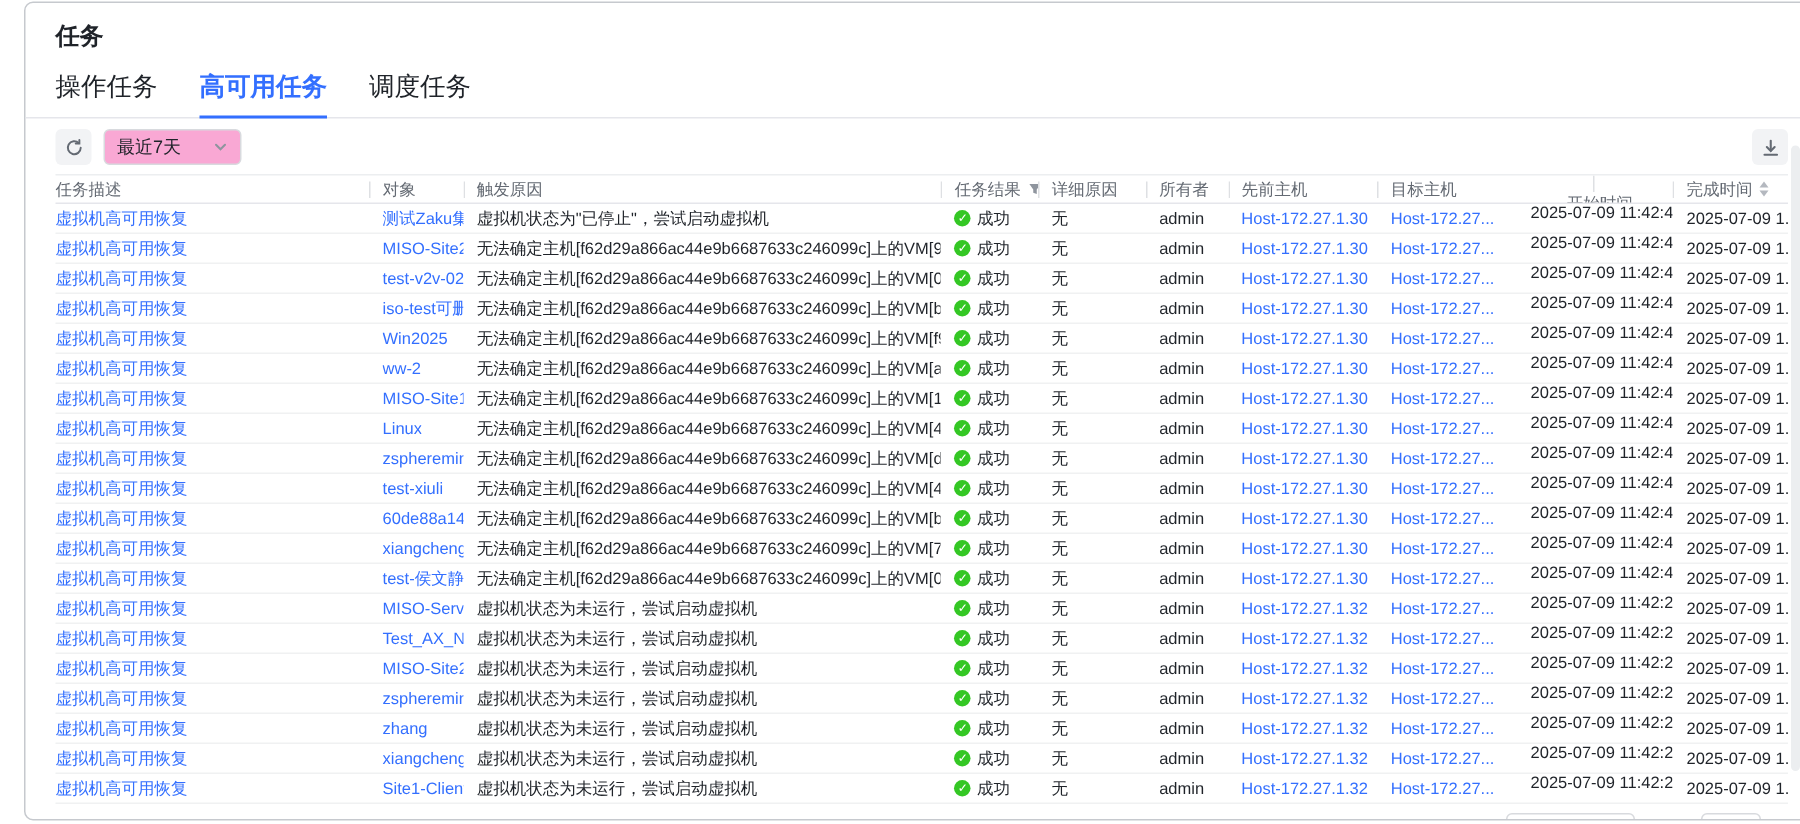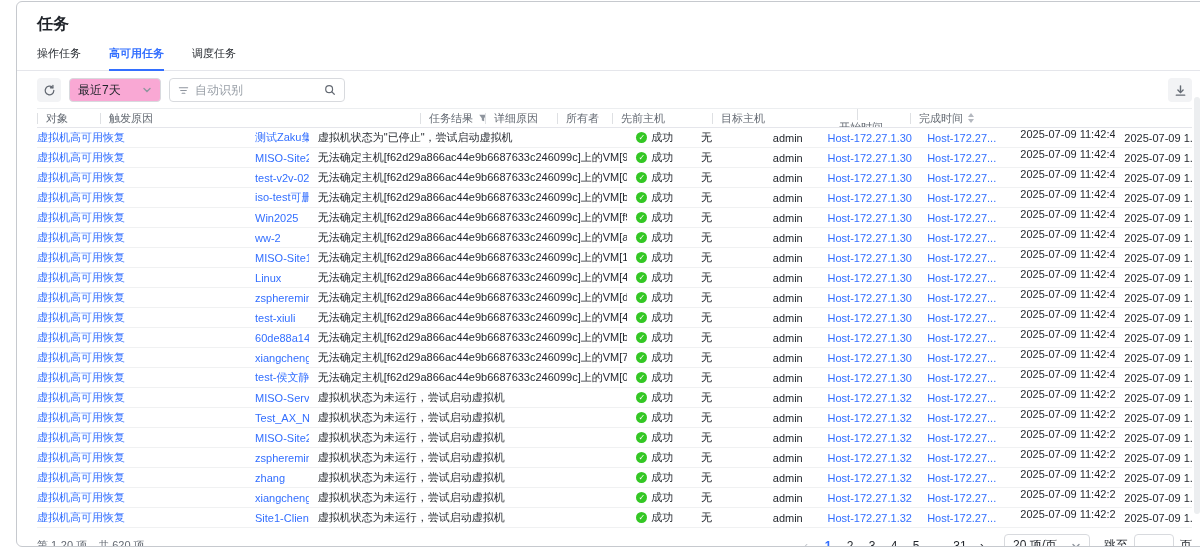--- a/index.html
+++ b/index.html
@@ -3,21 +3,21 @@
 <meta charset="utf-8">
 <style>
   * { margin:0; padding:0; box-sizing:border-box; }
   html,body { width:1200px; height:549px; background:#fff; font-family:"Liberation Sans","DejaVu Sans",sans-serif; }
   .card { position:absolute; left:16px; top:1px; width:1197px; height:546px; border:1px solid #c6c9ce; border-radius:6px; background:#fff; overflow:hidden; }
 
   .title-row { padding:12px 20px 0; }
   .page-title { font-size:16px; font-weight:700; color:#1f2329; }
 
   .tabs { display:flex; gap:28px; padding:0 20px; margin-top:11px; border-bottom:1px solid #e5e6eb; }
-  .tab { font-size:11px; color:#1f2329; padding-bottom:8px; cursor:pointer; }
+  .tab { font-size:17px; color:#1f2329; padding-bottom:8px; cursor:pointer; }
   .tab.active { color:#336fff; font-weight:700; border-bottom:2px solid #336fff; margin-bottom:-1px; }
 
   .toolbar { display:flex; align-items:center; gap:8px; padding:7px 20px 6px; }
   .icon-btn { width:24px; height:24px; background:#f2f3f5; border-radius:4px; display:flex; align-items:center; justify-content:center; cursor:pointer; border:none; }
   .select-box { width:92px; height:24px; border:1px solid #d8dade; border-radius:4px; background:#f9a8d4; display:flex; align-items:center; justify-content:space-between; padding:0 8px; font-size:12px; color:#1f2329; cursor:pointer; }
   .search-box { width:176px; height:24px; border:1px solid #d8dade; border-radius:4px; background:#fff; display:flex; align-items:center; padding:0 8px; gap:6px; }
   .search-box input { border:none; outline:none; flex:1; font-size:12px; color:#1f2329; font-family:inherit; min-width:0; }
   .search-box input::placeholder { color:#9aa0a8; }
   .dl-btn { margin-left:auto; }
 
@@ -75,47 +75,36 @@
       </span>
     </button>
     <div class="select-box">
       <span>最近7天</span>
       <span style="display:inline-flex">
         <svg width="10" height="10" viewBox="0 0 10 10" fill="none" stroke="#8f959e" stroke-width="1.4" stroke-linecap="round">
             <path d="M2 3.5 5 6.5 8 3.5"></path>
           </svg>
       </span>
     </div>
-    <div class="search-box">
-      <span style="display:inline-flex">
-        <svg width="11" height="11" viewBox="0 0 12 12" stroke="#8f959e" stroke-width="1.3" stroke-linecap="round">
-            <path d="M1.5 3h9M3 6h6M4.5 9h3"></path>
-          </svg>
-      </span>
-      <input type="text" placeholder="自动识别" style="">
-      <span style="display:inline-flex">
-        <svg width="12" height="12" viewBox="0 0 14 14" fill="none" stroke="#646a73" stroke-width="1.4" stroke-linecap="round">
-            <circle cx="6" cy="6" r="4"></circle>
-            <path d="M9.2 9.2 12 12"></path>
-          </svg>
-      </span>
-    </div>
     <button class="icon-btn dl-btn">
       <span style="display:inline-flex">
         <svg width="13" height="13" viewBox="0 0 14 14" fill="none" stroke="#646a73" stroke-width="1.5" stroke-linecap="round">
             <path d="M7 2v7"></path>
             <path d="M4.2 6.5 7 9.3 9.8 6.5"></path>
             <path d="M2.5 12h9"></path>
           </svg>
       </span>
     </button>
   </div>
 
   <div class="table-wrap">
     <div class="thead">
+        <div class="th c0">
+          <span>任务描述</span>
+        </div>
         <div class="th c1">
           <span>对象</span>
         </div>
         <div class="th c2">
           <span>触发原因</span>
         </div>
         <div class="th c3">
           <span>任务结果</span>
           <span class="funnel">
             <svg width="10" height="10" viewBox="0 0 12 12">

